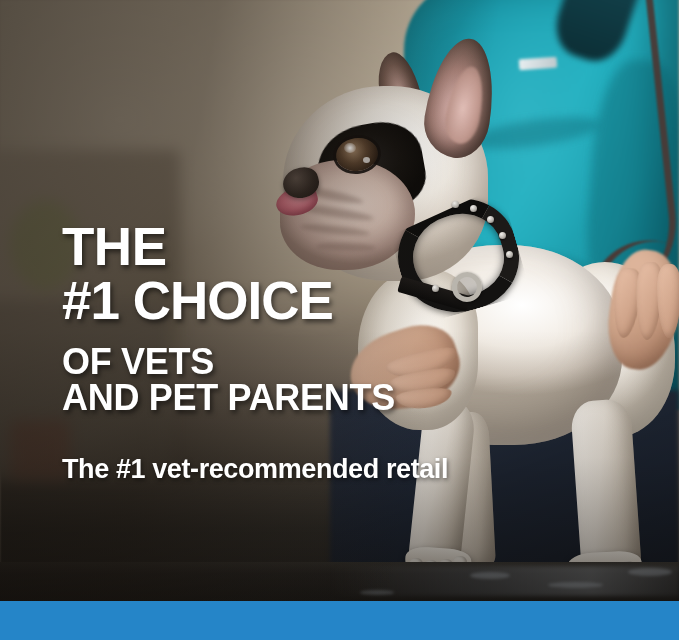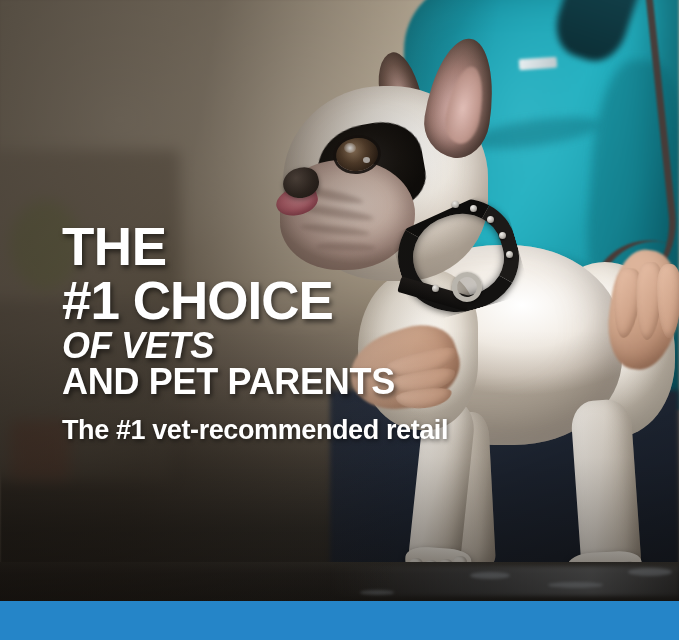--- a/index.html
+++ b/index.html
@@ -393,32 +393,32 @@
   }
   .headline {
     color:#ffffff;
     font-weight:bold;
     letter-spacing:-0.5px;
     text-shadow:2px 3px 5px rgba(0,0,0,.55);
     line-height:.96;
   }
   .hl-1 { font-size:53px; }
   .hl-2 { font-size:53px; margin-top:3px; letter-spacing:-1px; }
-  .hl-3 { font-size:36px; margin-top:2px; letter-spacing:-0.3px;font-style:italic; }
+  .hl-3 { font-size:36px; margin-top:18px; letter-spacing:-0.3px; }
   .hl-4 { font-size:36px; margin-top:2px; letter-spacing:-0.3px; }
 
   .subcopy {
     color:#ffffff;
     font-weight:bold;
     font-size:27px;
     line-height:1.14;
     letter-spacing:-0.4px;
     text-shadow:1px 2px 4px rgba(0,0,0,.5);
   }
-  .sub-block1 { margin-top:15px; }
+  .sub-block1 { margin-top:38px; }
   .sub-block2 { margin-top:22px; }
 
   
   .blue-bar {
     position:absolute;
     left:0; top:601px; width:679px; height:39px;
     background:#2585c8;
   }
 </style>
 </head>

